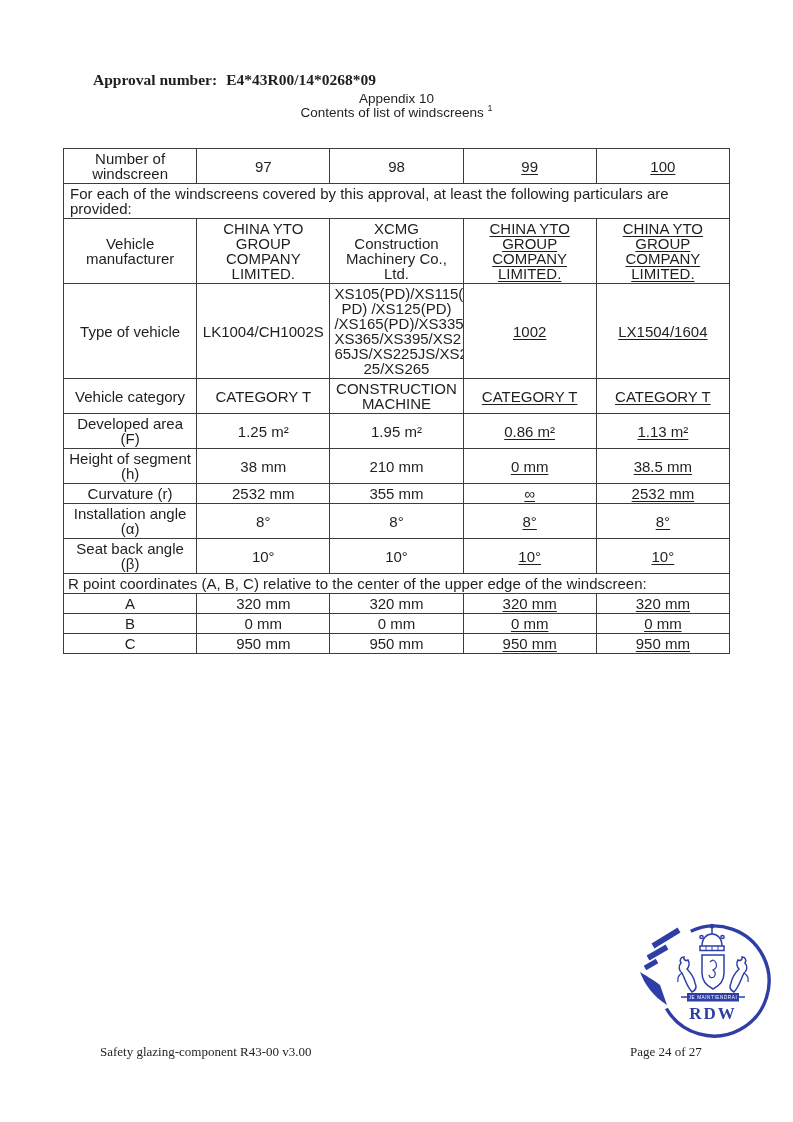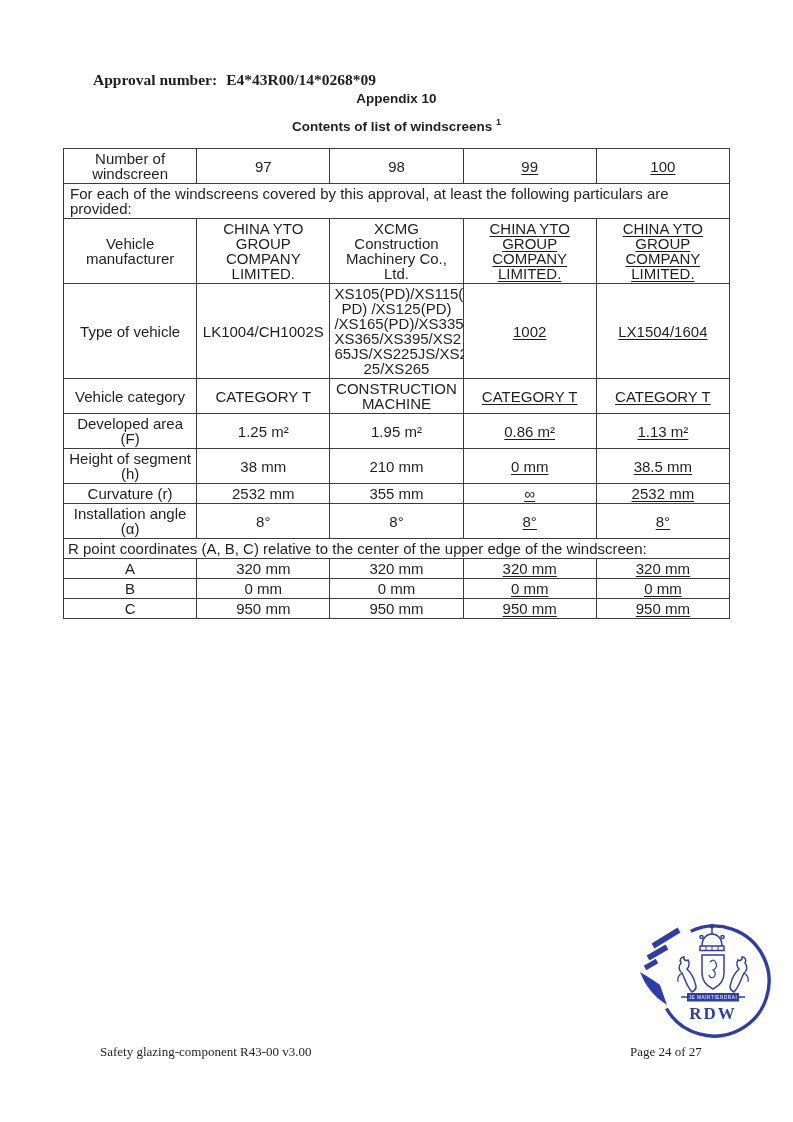--- a/index.html
+++ b/index.html
@@ -12,24 +12,24 @@
     overflow: hidden;
   }
   .approval-line {
     position: absolute; left: 93px; top: 39px;
     font-family: "Liberation Serif", serif;
     font-weight: bold; font-size: 15.5px; white-space: nowrap; margin-top: 32px;
   }
   .approval-line .num { margin-left: 9px; }
   .h-center {
     position: absolute; left: 0; width: 793px; text-align: center;
-    font-weight: bold; font-size: 13.5px;
+    font-weight: normal; font-size: 13.5px;
   }
   .h-appendix { top: 91px; }
-  .h-contents { top: 117px; text-align: center; }
+  .h-contents { top: 103px; text-align: center; }
   .h-contents sup { font-size: 9px; }
 
   table.wtable {
     position: absolute; left: 63px; top: 148px;
     width: 667px; border-collapse: collapse; table-layout: fixed;
     font-size: 15px;
   }
   .wtable td {
     border: 1px solid #3d3d3d;
     padding: 2px 4px;
@@ -159,20 +159,27 @@
     </tr>
     <tr>
       <td class="pre">Installation angle
 (α)</td>
       <td class="pre">8°</td>
       <td class="pre">8°</td>
       <td class="pre u">8°</td>
       <td class="pre u">8°</td>
     </tr>
     <tr>
+      <td class="pre">Seat back angle (β)</td>
+      <td class="pre">10°</td>
+      <td class="pre">10°</td>
+      <td class="pre u">10°</td>
+      <td class="pre u">10°</td>
+    </tr>
+    <tr>
       <td class="span-row center" colspan="5">R point coordinates (A, B, C) relative to the center of the upper edge of the windscreen:</td>
     </tr>
     <tr>
       <td>A</td>
       <td>320 mm</td>
       <td>320 mm</td>
       <td class="u">320 mm</td>
       <td class="u">320 mm</td>
     </tr>
     <tr>

